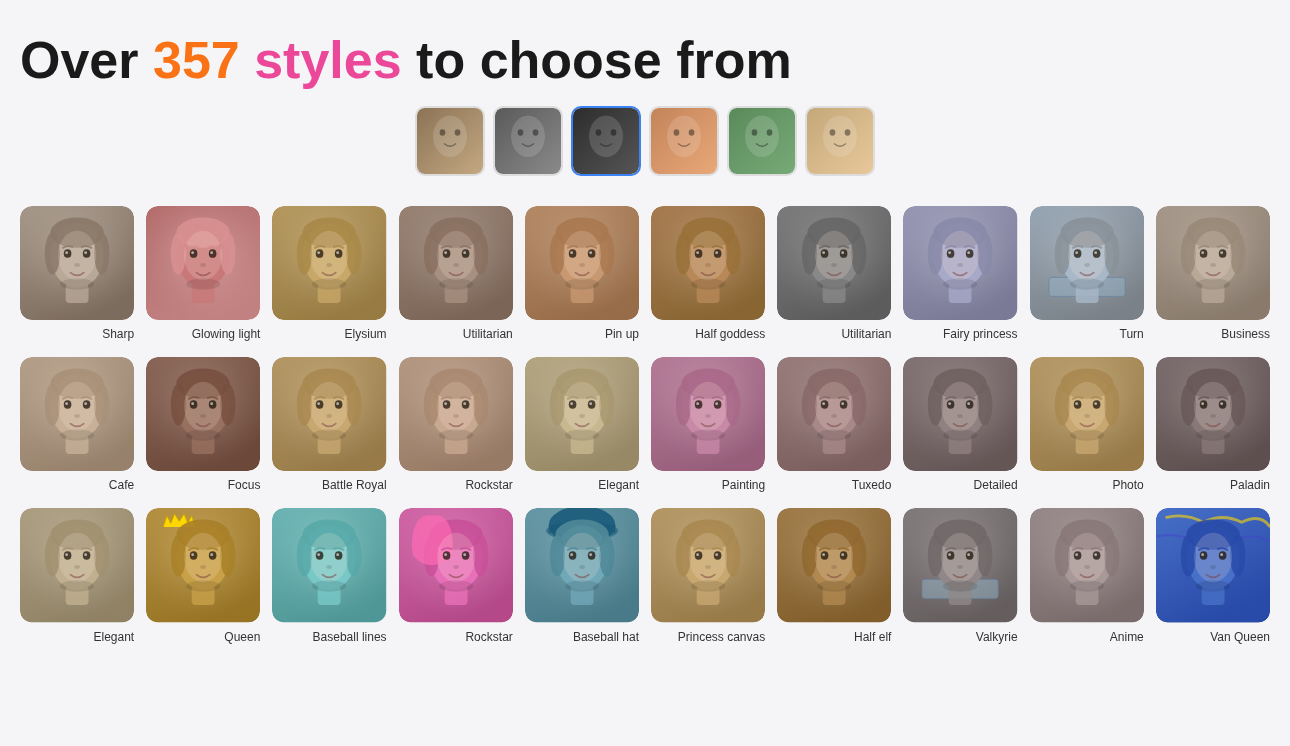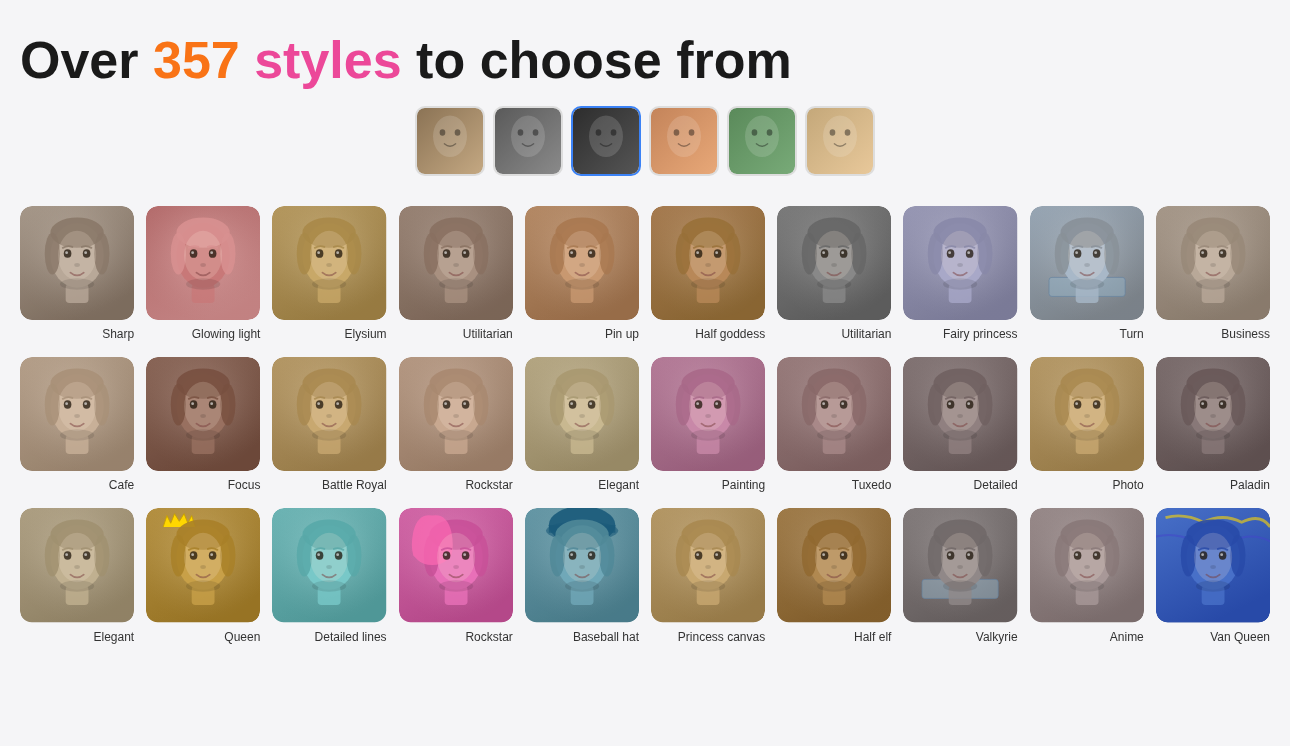--- a/index.html
+++ b/index.html
@@ -1203,21 +1203,21 @@
     <ellipse cx="60" cy="62" rx="3" ry="2" fill="rgba(0,0,0,0.12)"></ellipse>
 
     <path d="M53 70 Q60 76 67 70" stroke="rgba(120,60,60,0.5)" stroke-width="1.8" fill="none" stroke-linecap="round"></path>
 
     <path d="M45 44 Q50 41 55 43" stroke="#58a8a8" stroke-width="2" fill="none" stroke-linecap="round" opacity="0.8"></path>
     <path d="M65 43 Q70 41 75 44" stroke="#58a8a8" stroke-width="2" fill="none" stroke-linecap="round" opacity="0.8"></path>
 
     <ellipse cx="60" cy="82" rx="18" ry="6" fill="rgba(0,0,0,0.1)"></ellipse>
   </svg>
         </div>
-        <span class="style-card-label">Detailed lines</span>
+        <span class="style-card-label">Baseball lines</span>
       </div>
       <div class="style-card">
         <div class="style-card-img">
           <svg viewBox="0 0 120 120" xmlns="http://www.w3.org/2000/svg" style="width:100%;height:100%;display:block;border-radius:12px;">
     <defs>
       <linearGradient id="g24" x1="0" y1="0" x2="0.5" y2="1">
         <stop offset="0%" stop-color="#e870b8"></stop>
         <stop offset="100%" stop-color="#c85098"></stop>
       </linearGradient>
       <radialGradient id="g24r" cx="50%" cy="40%" r="60%">

